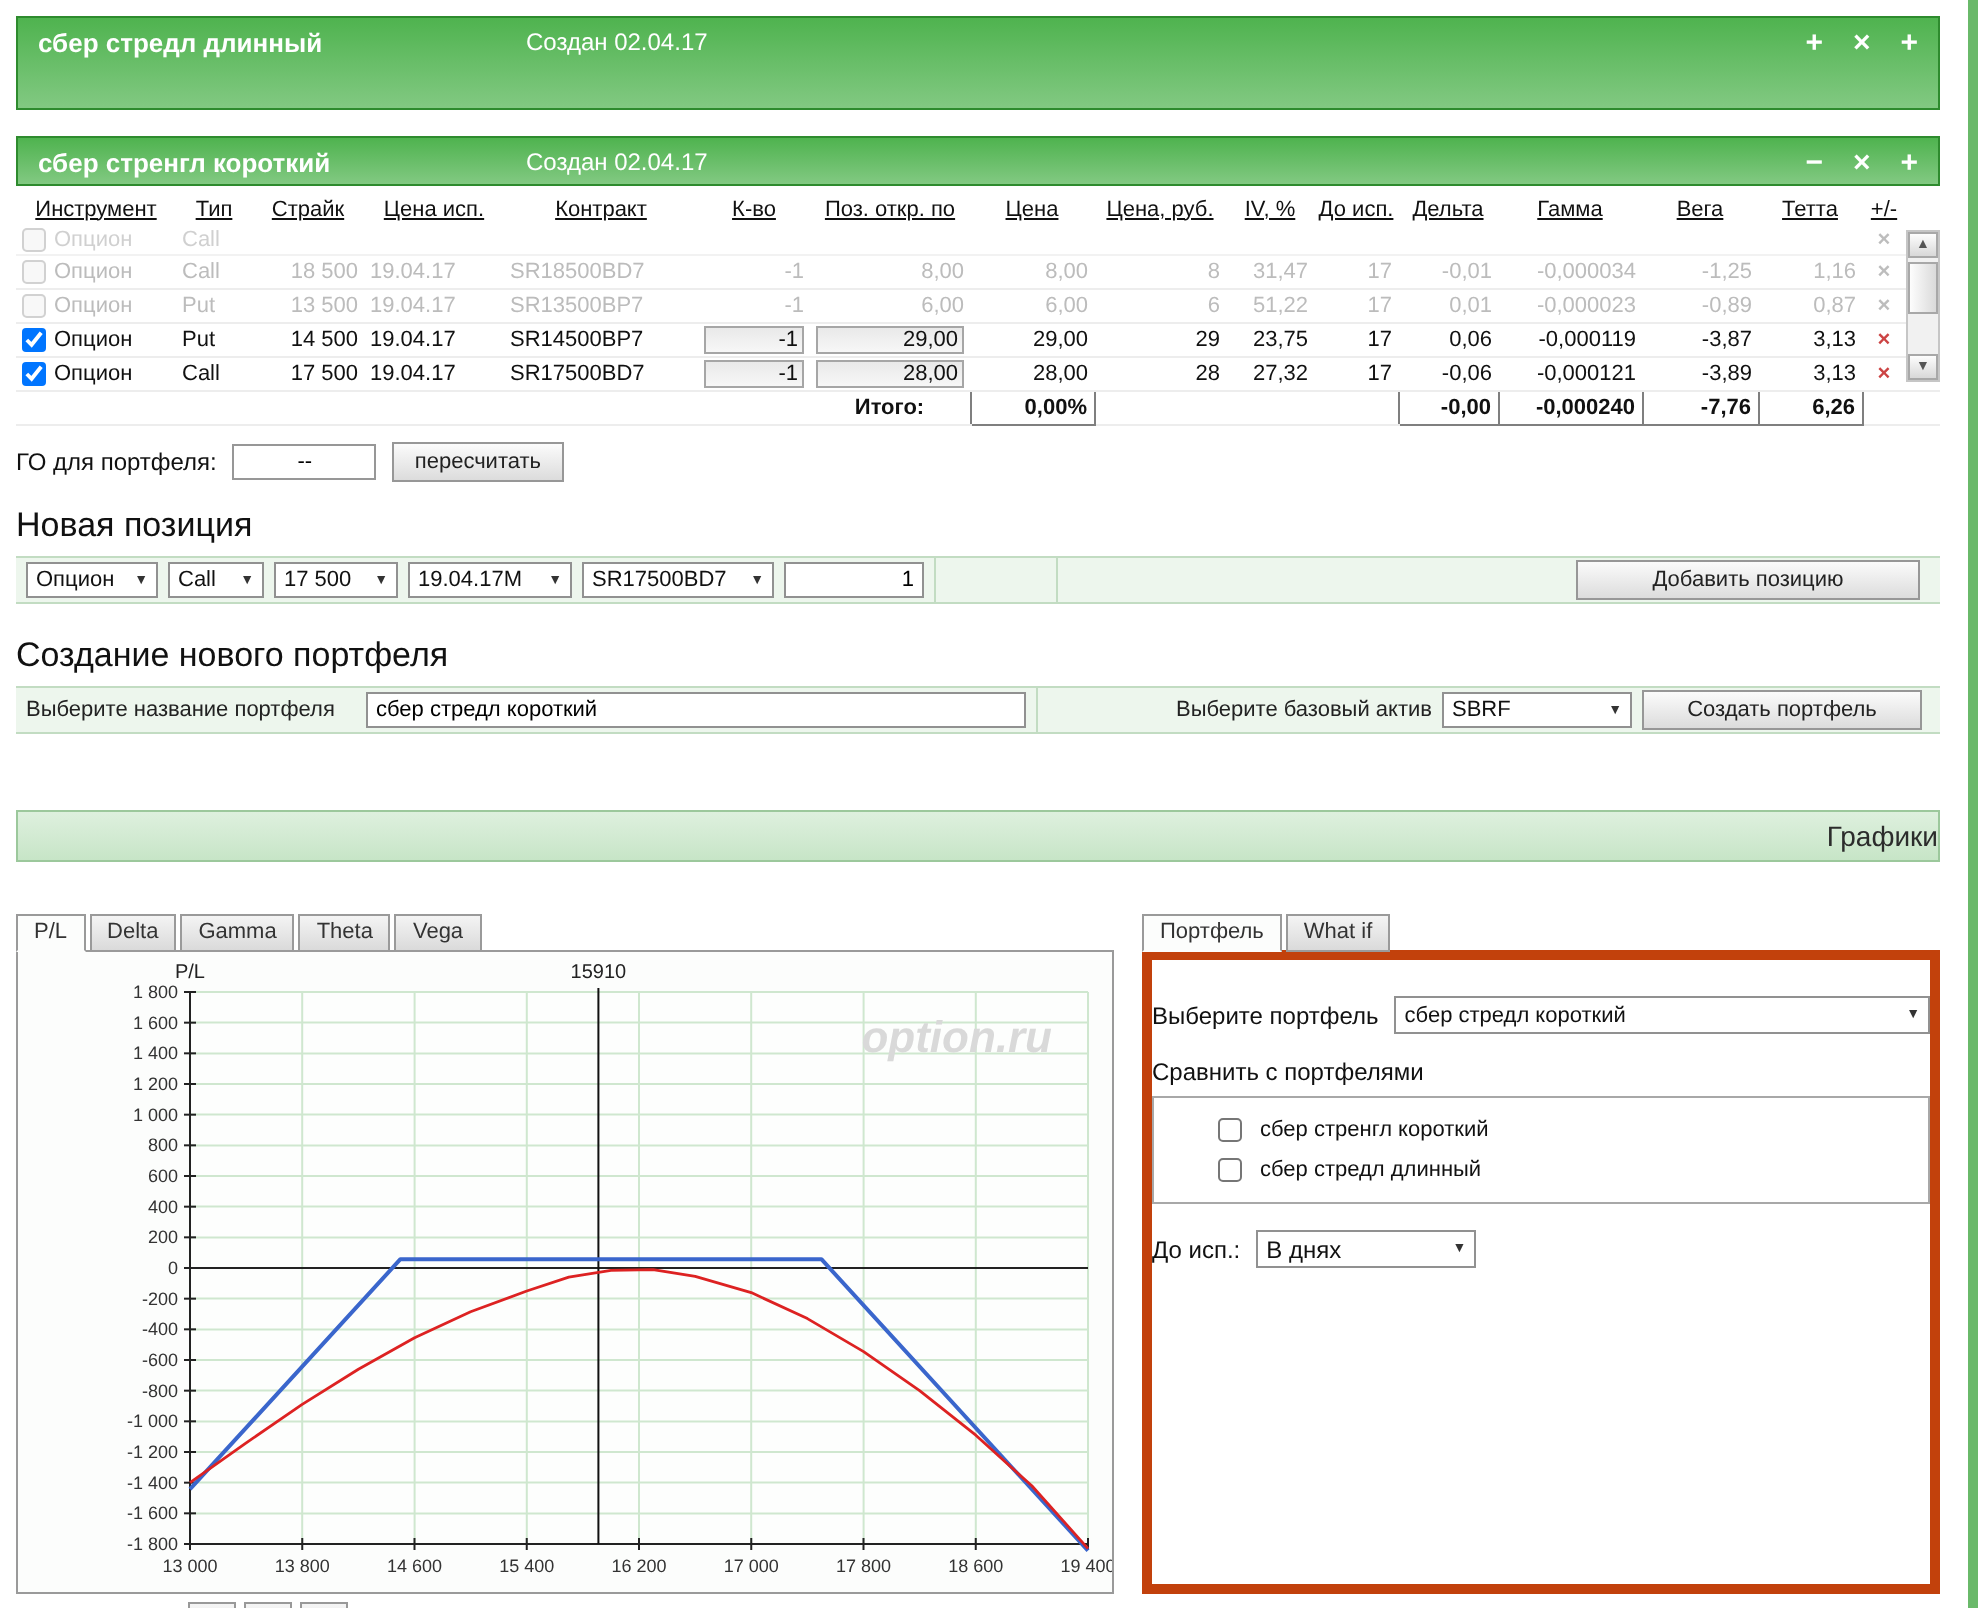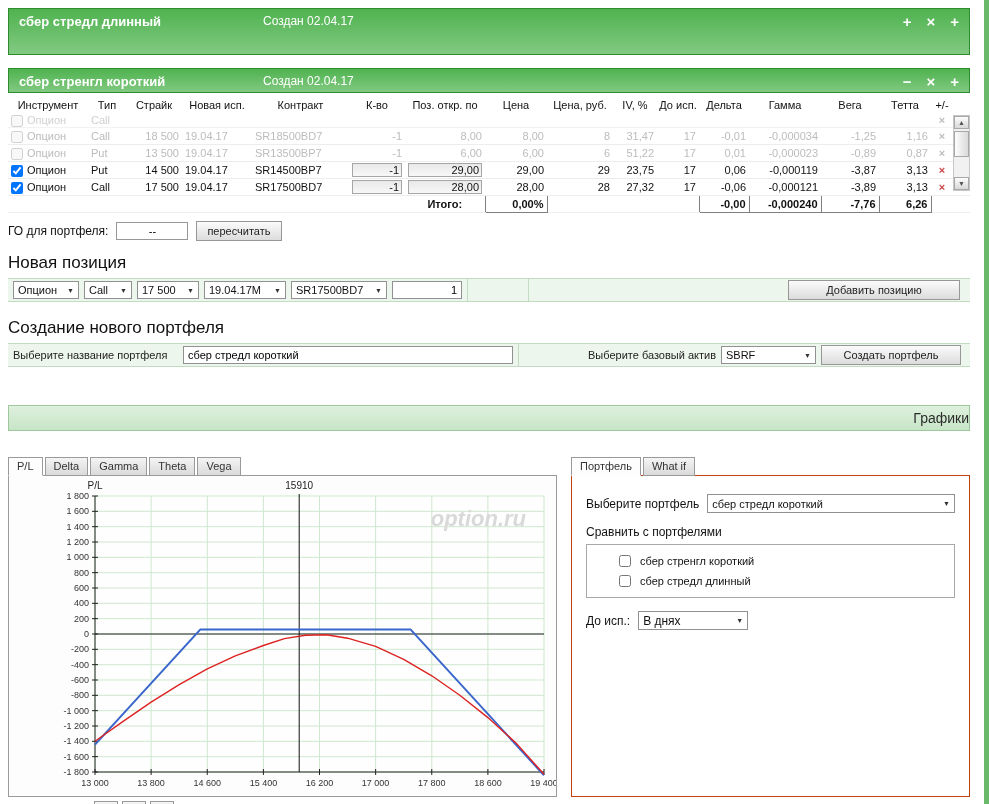--- a/index.html
+++ b/index.html
@@ -15,21 +15,21 @@
   .pbar2{height:25px;margin-top:13px}
   .pbar-row{display:flex;align-items:center;height:24px;padding:0 10px}
   .pbar-title{font-weight:bold;font-size:13px;width:244px;white-space:nowrap}
   .pbar-created{font-size:12px;flex:1}
   .pbar-actions{display:flex;gap:15px;font-weight:bold;font-size:15px}
   .pact{cursor:pointer;line-height:1}
 
   
   .table-wrap{position:relative;margin-top:2px}
   table.positions{width:962px;border-collapse:collapse;table-layout:fixed;font-size:11px}
-  .positions th{font-weight:normal;font-size:11px;color:#111;padding:3px 2px;text-align:center;white-space:nowrap;height:19px}
+  .positions th{font-weight:normal;text-decoration:underline;font-size:11px;color:#111;padding:3px 2px;text-align:center;white-space:nowrap;height:19px}
   .positions td{padding:1px 3px;height:14px;white-space:nowrap;overflow:hidden;border-bottom:1px solid #ededed;line-height:14px}
   .positions tbody tr.off td{color:#bcbcbc}
   .positions tbody tr.clipped td{height:8px;padding:0 3px;color:#d0d0d0;border-bottom:1px solid #f2f2f2;line-height:13px}
   .positions td.num{text-align:right}
   .positions input[type=checkbox]{width:12px;height:12px;vertical-align:middle;margin-right:4px}
   .editcell{display:block;border:1px solid #a6a6a6;background:linear-gradient(#e9e9e9,#f7f7f7);text-align:right;padding:0 2px;height:14px;line-height:12px}
   .delcell{text-align:center}
   .delx{font-weight:bold;color:#bdbdbd;cursor:pointer}
   .delx.on{color:#c44}
   tfoot td{font-weight:bold;border-bottom:none;height:16px}
@@ -68,21 +68,21 @@
   .panel-col{width:399px}
   .tabs{display:flex;gap:2px;margin-bottom:-1px;position:relative;z-index:2}
   .tab{border:1px solid #9a9a9a;padding:2px 8px 3px;font-size:11px;background:linear-gradient(#f4f4f4,#dadada);color:#333;cursor:pointer}
   .tab.active{background:#fcfdfc;border-bottom:1px solid #fcfdfc}
   .chart-box{border:1px solid #9a9a9a;background:#fcfdfc;width:549px;height:322px;position:relative;z-index:1}
   #pl-chart text{font-family:"Liberation Sans",sans-serif}
   .zoomrow{margin-top:4px;margin-left:86px;display:flex;gap:4px}
   .zbtn{width:24px;height:20px;border:1px solid #999;background:linear-gradient(#f5f5f5,#dcdcdc);display:flex;align-items:center;justify-content:center;cursor:pointer}
 
   
-  .panel-box{border:1px solid #c2410c;background:#fff;height:322px;padding:18px 14px;z-index:1;position:relative}
+  .panel-box{border:5px solid #c2410c;background:#fff;height:322px;padding:18px 0;z-index:1;position:relative}
   .prow{display:flex;align-items:center;gap:8px}
   .plabel{font-size:12px;color:#111;white-space:nowrap}
   .sel.wide{flex:1;height:19px}
   .plabel2{font-size:12px;margin-top:12px}
   .compare-box{border:1px solid #a8a8a8;margin-top:5px;padding:6px 0}
   .cmp-row{display:flex;align-items:center;gap:9px;padding:4px 0 4px 32px;font-size:11px;cursor:pointer}
   .cmp-row input[type=checkbox]{width:12px;height:12px}
   .prow.days{margin-top:13px}
   .sel.days{width:110px;height:19px;font-size:12px}
 </style>
@@ -134,21 +134,21 @@
           <col style="width:58px">
           <col style="width:52px">
           <col style="width:22px">
           <col style="width:17px">
       </colgroup>
       <thead>
         <tr>
           <th>Инструмент</th>
           <th>Тип</th>
           <th>Страйк</th>
-          <th>Новая исп.</th>
+          <th>Цена исп.</th>
           <th>Контракт</th>
           <th>К-во</th>
           <th>Поз. откр. по</th>
           <th>Цена</th>
           <th>Цена, руб.</th>
           <th>IV, %</th>
           <th>До исп.</th>
           <th>Дельта</th>
           <th>Гамма</th>
           <th>Вега</th>

